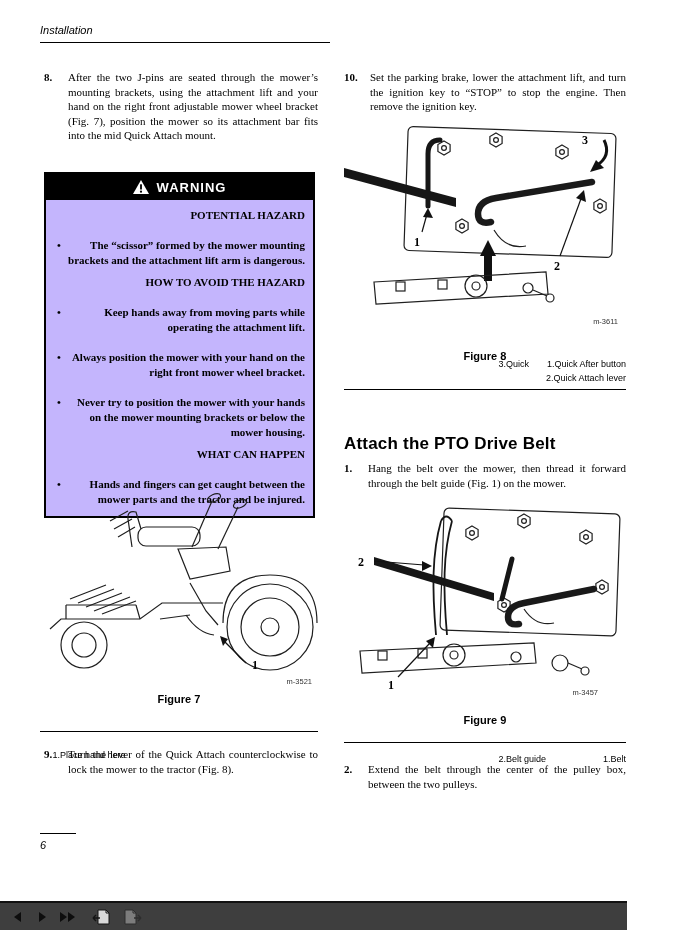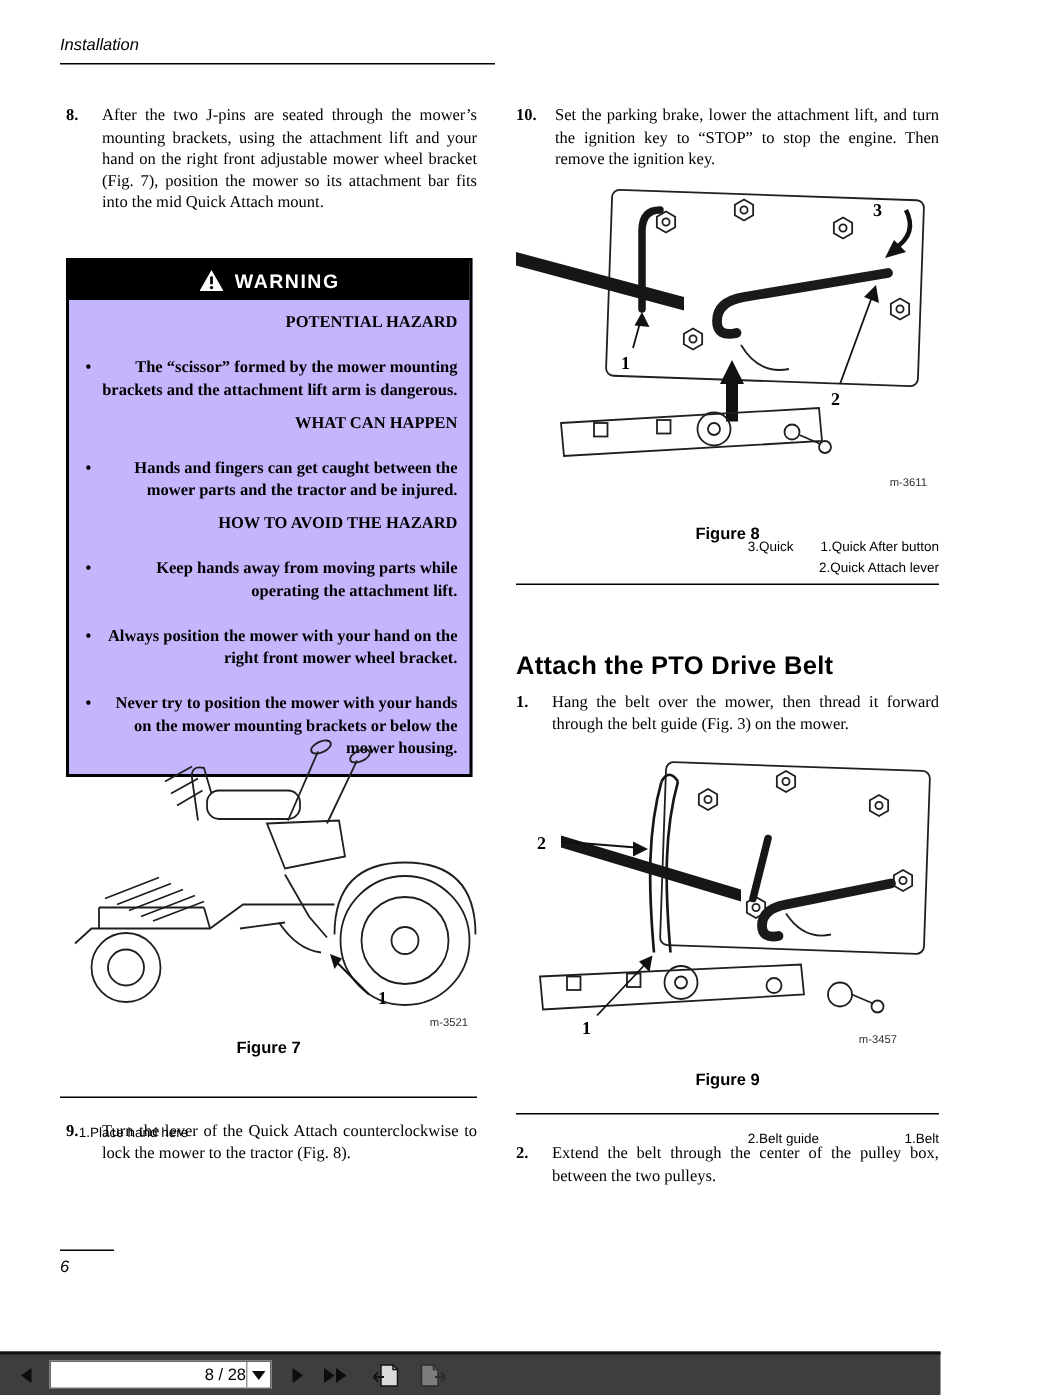--- a/index.html
+++ b/index.html
@@ -80,28 +80,28 @@
       <circle cx="8" cy="11.7" r="1.1" fill="#000"></circle>
     </svg>
     <span>WARNING</span>
   </div>
   <div class="warn-body">
     <div class="warn-section">
       <div class="warn-heading">POTENTIAL HAZARD</div>
       <div class="warn-bullet">The “scissor” formed by the mower mounting brackets and the attachment lift arm is dangerous.</div>
     </div>
     <div class="warn-section">
-      <div class="warn-heading">WHAT CAN HAPPEN</div>
-      <div class="warn-bullet">Hands and fingers can get caught between the mower parts and the tractor and be injured.</div>
-    </div>
-    <div class="warn-section">
       <div class="warn-heading">HOW TO AVOID THE HAZARD</div>
       <div class="warn-bullet">Keep hands away from moving parts while operating the attachment lift.</div>
       <div class="warn-bullet">Always position the mower with your hand on the right front mower wheel bracket.</div>
       <div class="warn-bullet">Never try to position the mower with your hands on the mower mounting brackets or below the mower housing.</div>
+    </div>
+    <div class="warn-section">
+      <div class="warn-heading">WHAT CAN HAPPEN</div>
+      <div class="warn-bullet">Hands and fingers can get caught between the mower parts and the tractor and be injured.</div>
     </div>
   </div>
 </div>
 
 <div class="abs figure" style="left:40px; top:487px; width:278px; height:203px;">
   <svg viewBox="0 0 278 203" width="278" height="203">
     <g stroke="#1f1f1f" stroke-width="1.2" fill="none">
       <circle cx="230" cy="140" r="43"></circle>
         <circle cx="230" cy="140" r="29"></circle>
         <circle cx="230" cy="140" r="9"></circle>
@@ -205,21 +205,21 @@
   <div><span class="lnum">1.</span><span>Quick After button</span></div>
   <div><span class="lnum">2.</span><span>Quick Attach lever</span></div>
   <div class="legend-col2"><span class="lnum">3.</span><span>Quick</span></div>
 </div>
 <div class="abs rule" style="left:344px; top:389px; width:282px;"></div>
 
 <div class="abs pto-heading" style="left:344px; top:434px;">Attach the PTO Drive Belt</div>
 
 <div class="abs step" style="left:344px; top:461px; width:282px;">
   <span class="num">1.</span>
-  <span class="txt">Hang the belt over the mower, then thread it forward through the belt guide (Fig. 3) on the mower.</span>
+  <span class="txt">Hang the belt over the mower, then thread it forward through the belt guide (Fig. 1) on the mower.</span>
 </div>
 
 <div class="abs figure" style="left:344px; top:505px; width:282px; height:198px;">
   <svg viewBox="0 0 282 198" width="282" height="198">
     <defs>
       <g id="hex9" stroke="#1f1f1f" fill="none" stroke-width="1.2">
         <polygon points="0,-7 6.1,-3.5 6.1,3.5 0,7 -6.1,3.5 -6.1,-3.5"></polygon>
         <circle r="2.4"></circle>
       </g>
     </defs>
@@ -275,28 +275,20 @@
   <span class="num">2.</span>
   <span class="txt">Extend the belt through the center of the pulley box, between the two pulleys.</span>
 </div>
 
 <div class="abs toolbar">
   <button class="tbtn">
     <svg width="12" height="12" viewBox="0 0 12 12">
       <polygon points="10,1 3,6 10,11" fill="#0d0d0d"></polygon>
     </svg>
   </button>
-  <div class="page-combo">
-    <span class="combo-text">8 / 28</span>
-    <span class="combo-btn">
-      <svg width="9" height="6" viewBox="0 0 9 6">
-          <polygon points="0,0 9,0 4.5,6" fill="#0d0d0d"></polygon>
-        </svg>
-    </span>
-  </div>
   <button class="tbtn ml10">
     <svg width="12" height="12" viewBox="0 0 12 12">
       <polygon points="2,1 9,6 2,11" fill="#0d0d0d"></polygon>
     </svg>
   </button>
   <button class="tbtn ml6">
     <svg width="17" height="12" viewBox="0 0 17 12">
       <polygon points="1,1 8,6 1,11" fill="#0d0d0d"></polygon>
       <polygon points="9,1 16,6 9,11" fill="#0d0d0d"></polygon>
     </svg>

